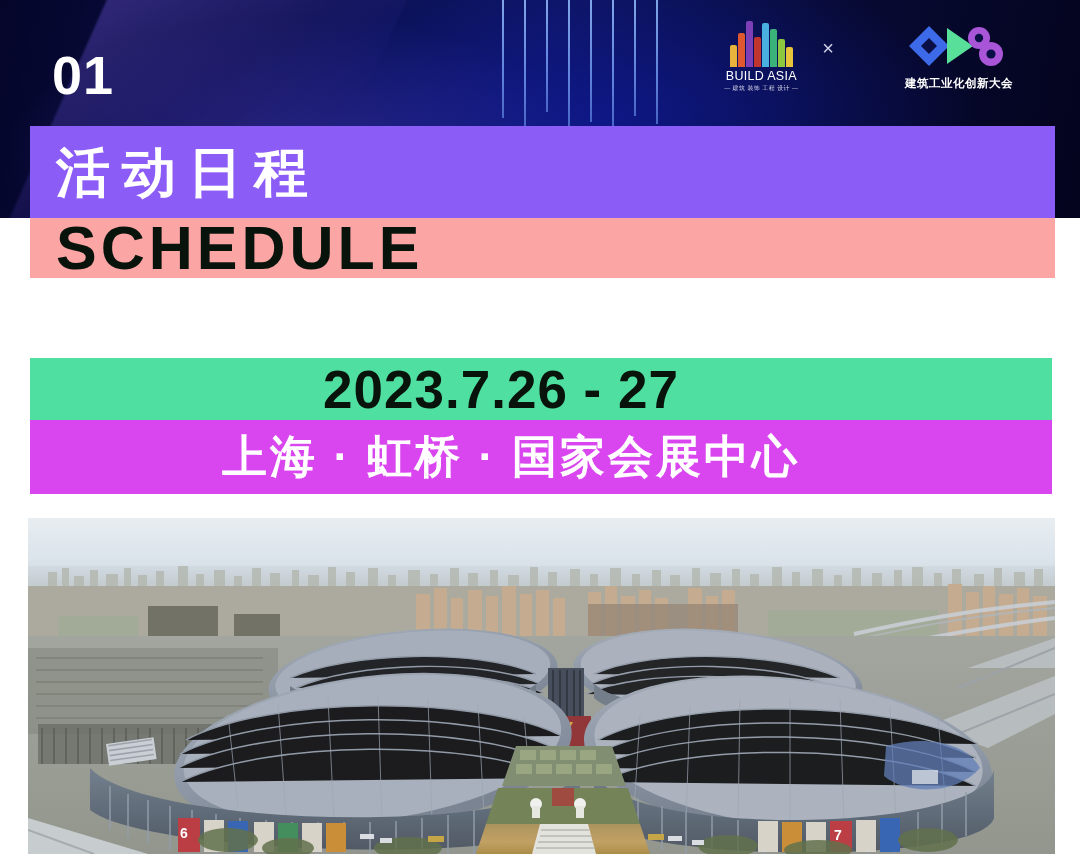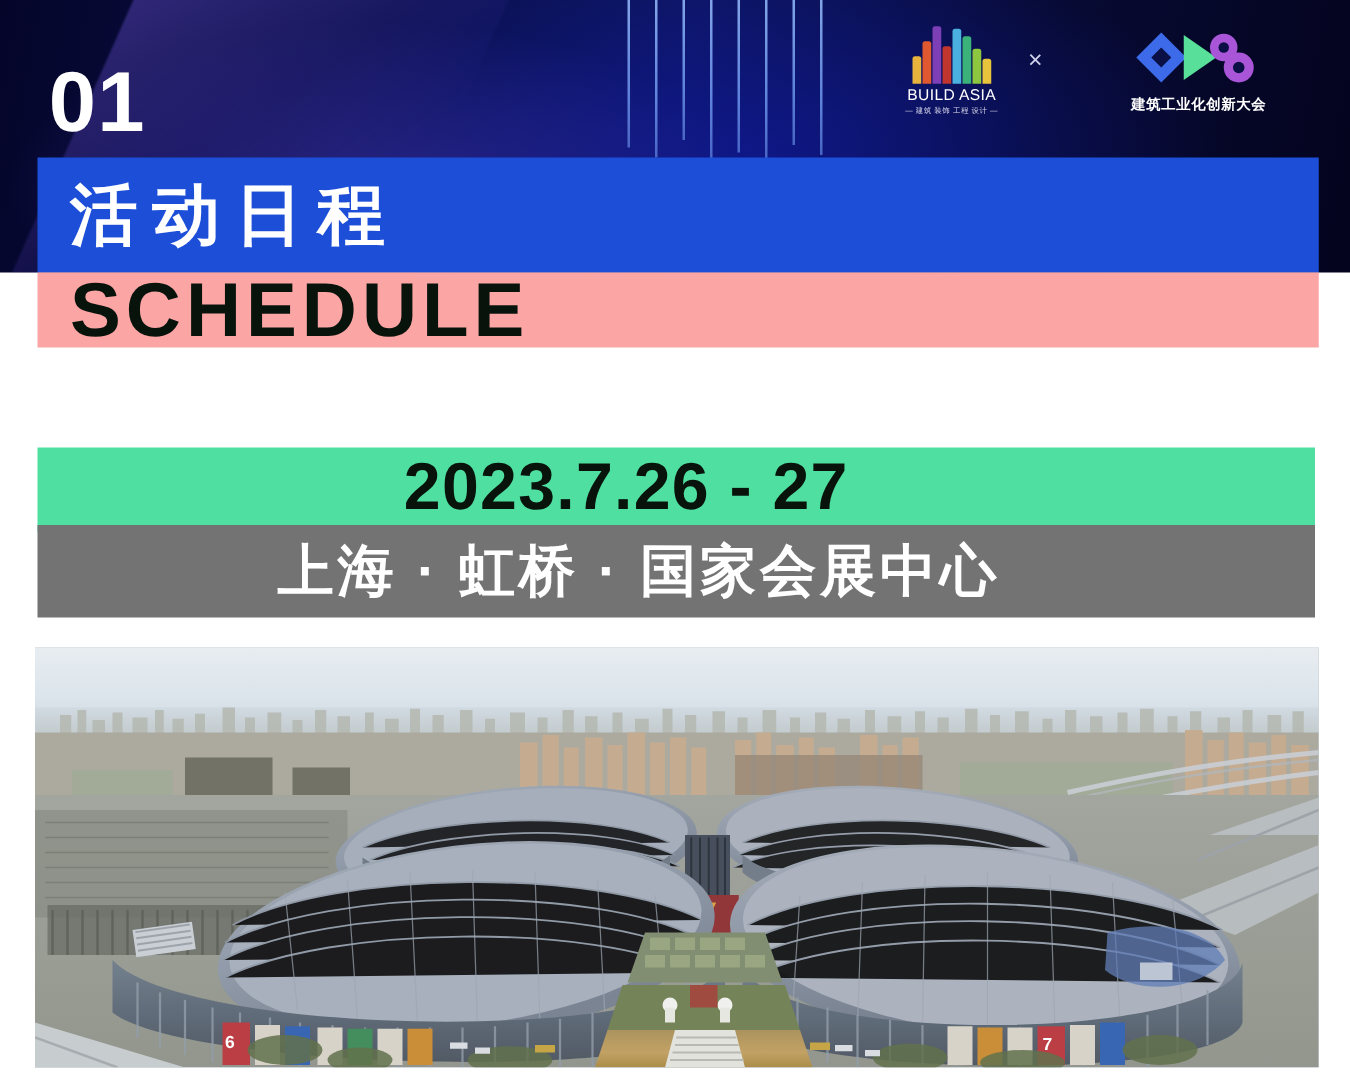--- a/index.html
+++ b/index.html
@@ -28,22 +28,22 @@
     filter:blur(1px);
   }
   .hdr-lines { position:absolute; left:502px; top:0; width:175px; height:128px; }
   .hdr-lines i {
     position:absolute; top:0; width:2px; height:128px; display:block;
     background:linear-gradient(180deg, rgba(150,190,255,.85) 0%, rgba(120,165,250,.75) 65%, rgba(120,165,250,.55) 100%);
   }
 
   
   .sec-num {
-    position:absolute; left:39px; top:48px;
-    font-size:68px; font-weight:bold; color:#ffffff;
+    position:absolute; left:52px; top:48px;
+    font-size:54px; font-weight:bold; color:#ffffff;
     letter-spacing:1px; line-height:1;
     font-family:"Liberation Sans","DejaVu Sans",sans-serif;
   }
 
   
   .logos { position:absolute; right:62px; top:20px; display:flex; align-items:center; gap:18px; }
   .logo-ba { width:86px; text-align:center; }
   .ba-bars { height:47px; display:flex; align-items:flex-end; justify-content:center; gap:1px; }
   .ba-bars span { display:block; width:7px; border-radius:2px 2px 0 0; }
   .ba-name {
@@ -56,21 +56,21 @@
   .logo-x { color:#cfd2e8; font-size:20px; font-weight:300; padding-bottom:16px; }
   .logo-cn { width:118px; text-align:center;margin-left:48px; }
   .cn-mark { height:47px; display:flex; align-items:center; justify-content:center; }
   .cn-name {
     color:#fff; font-size:11.5px; font-weight:bold; letter-spacing:.5px; margin-top:7px; white-space:nowrap;
   }
 
   
   .bar-blue-title {
     position:absolute; left:30px; top:126px; width:1025px; height:92px;
-    background:#1d4ed8; display:flex; align-items:center;
+    background:#8b5cf6; display:flex; align-items:center;
   }
   .bar-blue-title .t {
     color:#ffffff; font-size:54px; font-weight:bold; letter-spacing:12px;
     padding-left:26px; line-height:1;
   }
   .bar-green-title {
     position:absolute; left:30px; top:218px; width:1025px; height:60px;
     background:#fca5a5; display:flex; align-items:center;
   }
   .bar-green-title .t {
@@ -84,21 +84,21 @@
     background:#4fdfa0;
   }
   .bar-green-date .t {
     position:absolute; left:0; top:0; width:1022px; height:62px;
     display:flex; align-items:center; justify-content:center;
     color:#08130c; font-size:53px; font-weight:bold; letter-spacing:1px;
     padding-right:80px;
   }
   .bar-blue-date {
     position:absolute; left:30px; top:420px; width:1022px; height:74px;
-    background:#737373;
+    background:#d946ef;
   }
   .bar-blue-date .t {
     position:absolute; left:0; top:0; width:1022px; height:74px;
     display:flex; align-items:center; justify-content:center;
     color:#ffffff; font-size:45px; font-weight:bold; letter-spacing:3px;
     padding-right:60px;
   }
 
   
   .photo {

